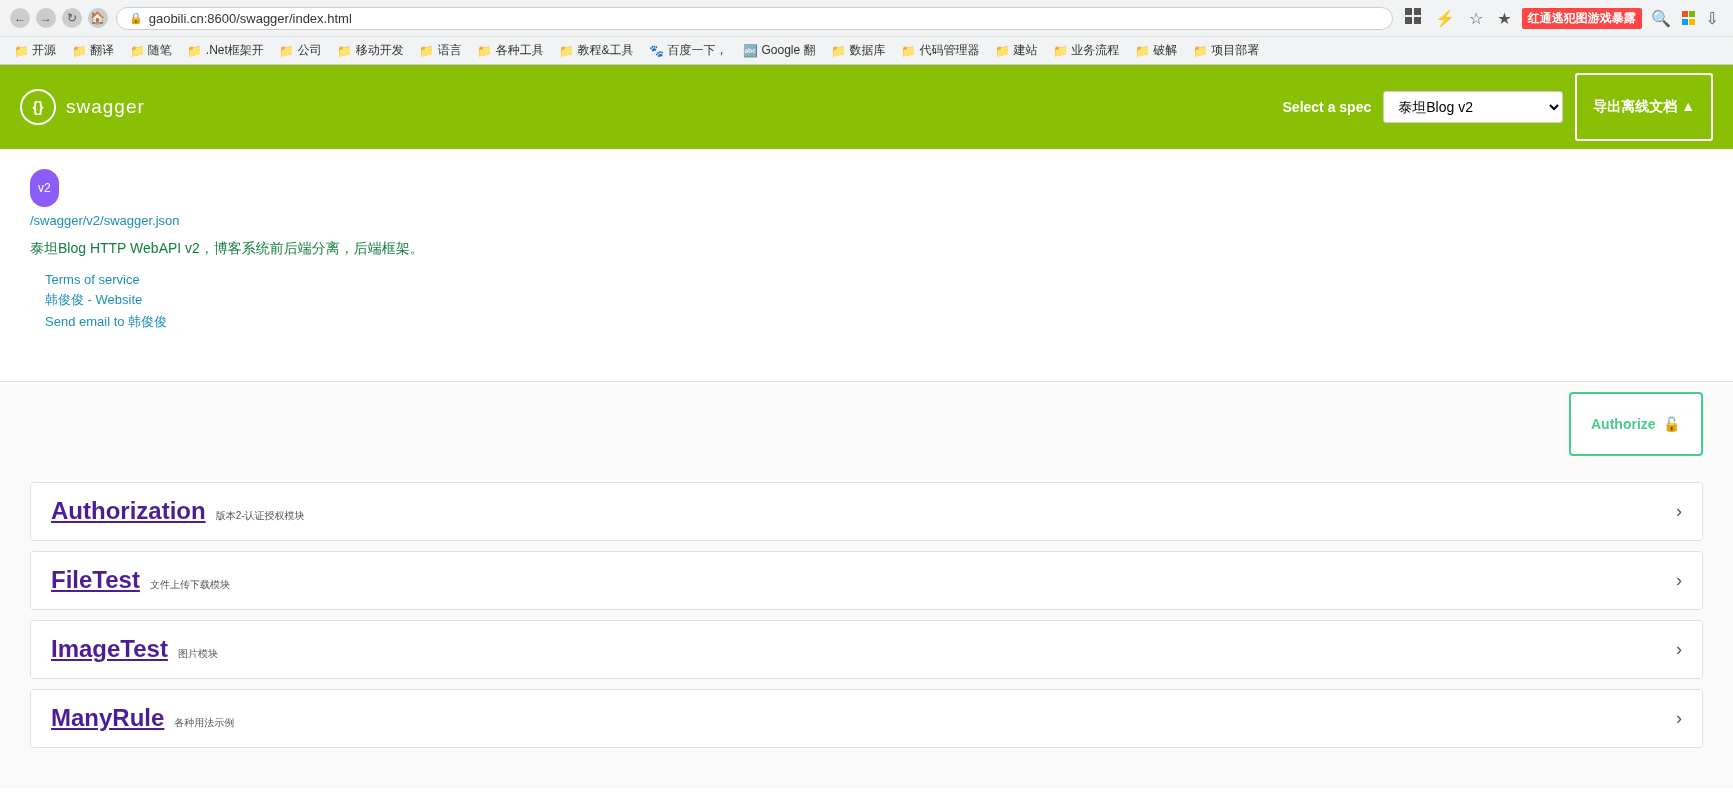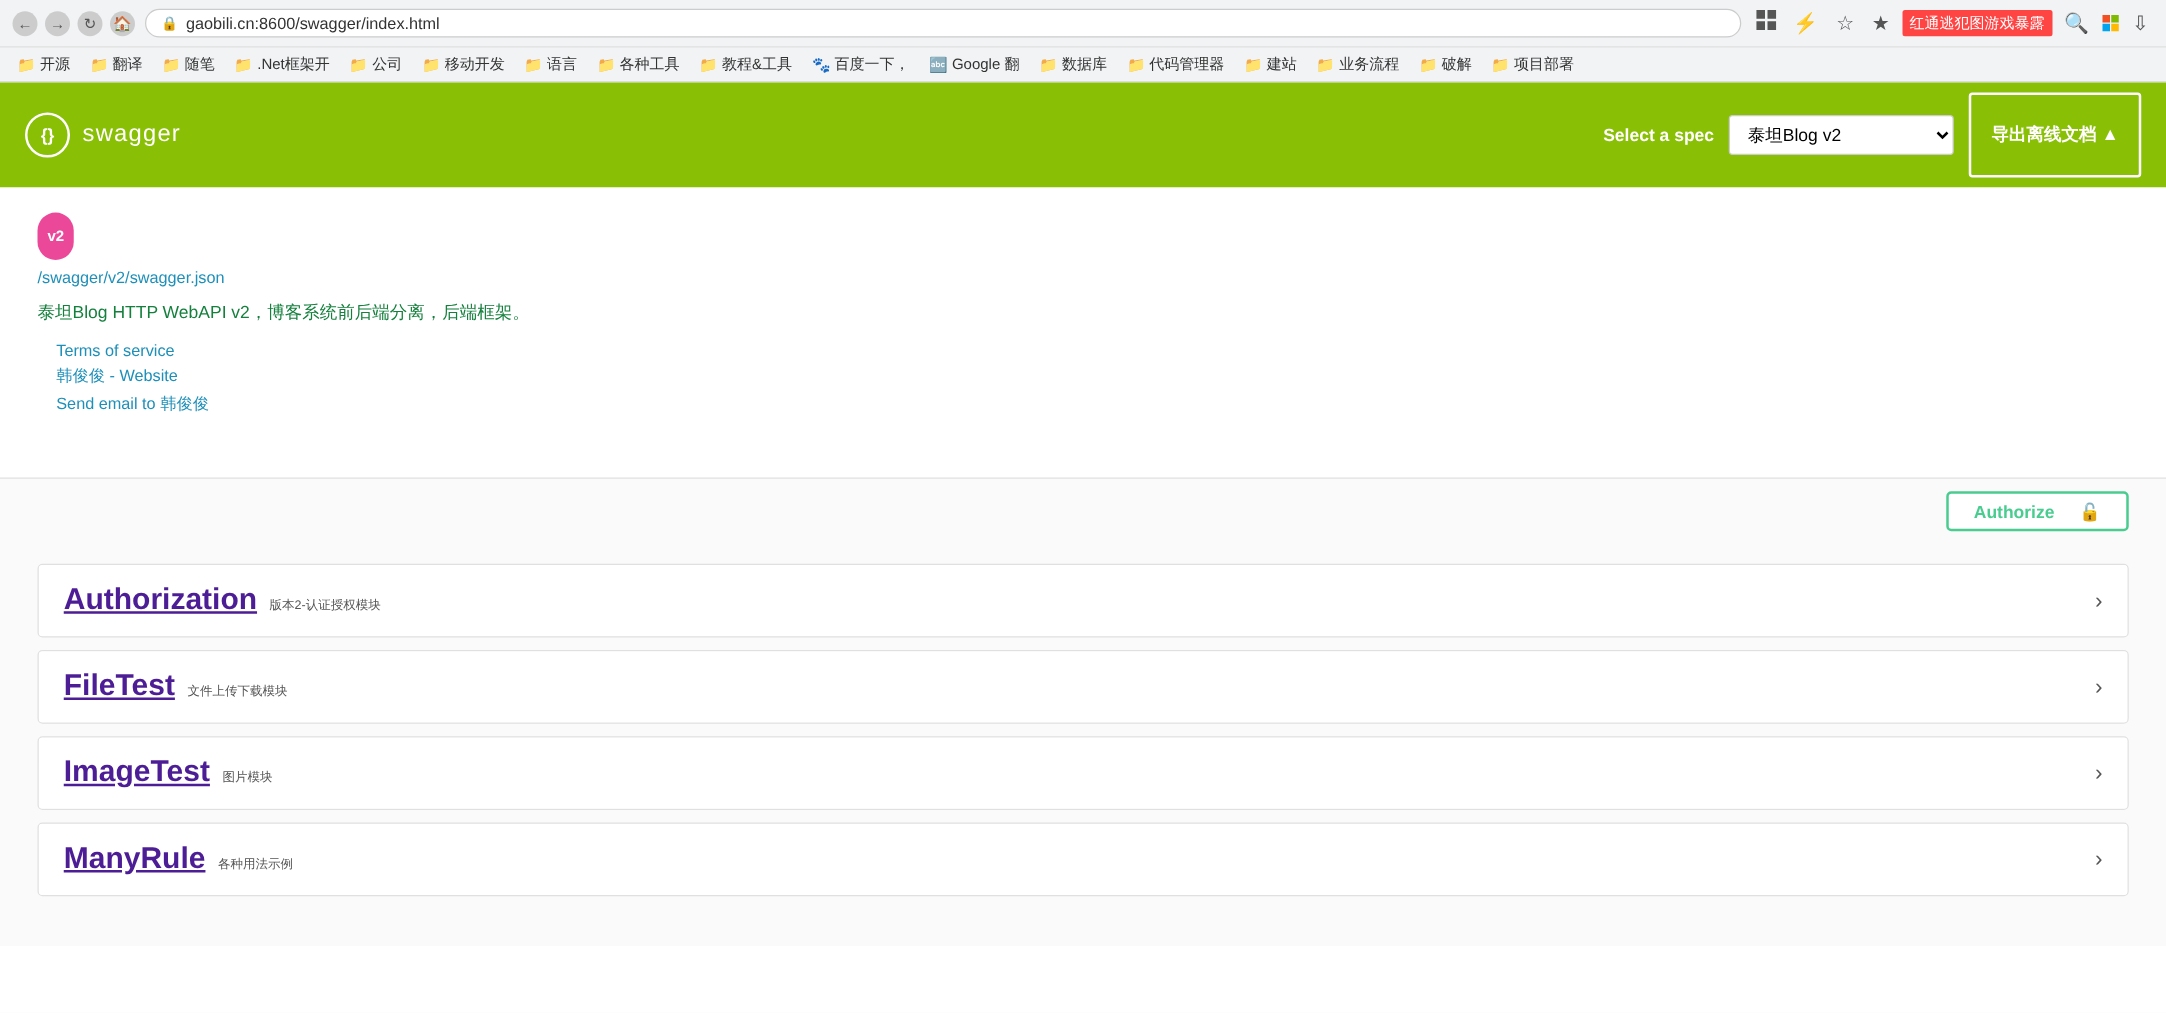--- a/index.html
+++ b/index.html
@@ -171,26 +171,26 @@
       align-items: center;
       gap: 12px;
       margin-bottom: 6px;
     }
     .swagger-title-text {
       font-size: 28px;
       font-weight: bold;
       color: #333;
     }
     .version-badge {
-      background: #ec4899;
+      background: #8b5cf6;
       color: #fff;
       font-size: 12px;
       padding: 12px 8px;
       border-radius: 50px;
-      font-weight: bold;
+      font-weight: normal;
     }
     .swagger-spec-link {
       color: #1d8fb9;
       font-size: 13px;
       text-decoration: none;
       margin-bottom: 12px;
       display: block;
     }
     .swagger-description {
       color: #15803d;
@@ -212,28 +212,28 @@
 
     .authorize-section {
       display: flex;
       justify-content: flex-end;
       padding: 10px 30px;
     }
     .authorize-btn {
       border: 2px solid #49cc90;
       background: #fff;
       color: #49cc90;
-      padding: 6px 20px;
+      padding: 22px 20px;
       font-size: 14px;
       font-weight: bold;
       border-radius: 4px;
       cursor: pointer;
       display: flex;
       align-items: center;
-      gap: 20px;
+      gap: 8px;
     }
     .api-section {
       border: 1px solid #e0e0e0;
       border-radius: 4px;
       margin-bottom: 10px;
       background: #fff;
       overflow: hidden;
     }
     .api-section-header {
       display: flex;
@@ -303,21 +303,21 @@
         <svg width="16" height="16" viewBox="0 0 16 16">
             <rect x="0" y="0" width="7" height="7" fill="#555"></rect>
             <rect x="9" y="0" width="7" height="7" fill="#555"></rect>
             <rect x="0" y="9" width="7" height="7" fill="#555"></rect>
             <rect x="9" y="9" width="7" height="7" fill="#555"></rect>
           </svg>
       </button>
       <button class="browser-icon-btn">⚡</button>
       <button class="browser-icon-btn">☆</button>
       <button class="browser-icon-btn">★</button>
-      <span style="font-size:12px;color:#333;background:#ff4444;color:#fff;padding:2px 6px;border-radius:2px;">红通逃犯图游戏暴露</span>
+      <span style="font-size:12px;color:#333;background:#ff4444;color:#fff;padding:2px 6px;border-radius:2px;font-weight:bold;">红通逃犯图游戏暴露</span>
       <button class="browser-icon-btn">🔍</button>
       <div class="win-squares">
         <div class="win-sq win-sq-red"></div>
         <div class="win-sq win-sq-green"></div>
         <div class="win-sq win-sq-blue"></div>
         <div class="win-sq win-sq-yellow"></div>
       </div>
       <button class="browser-icon-btn">⇩</button>
     </div>
   </div>

